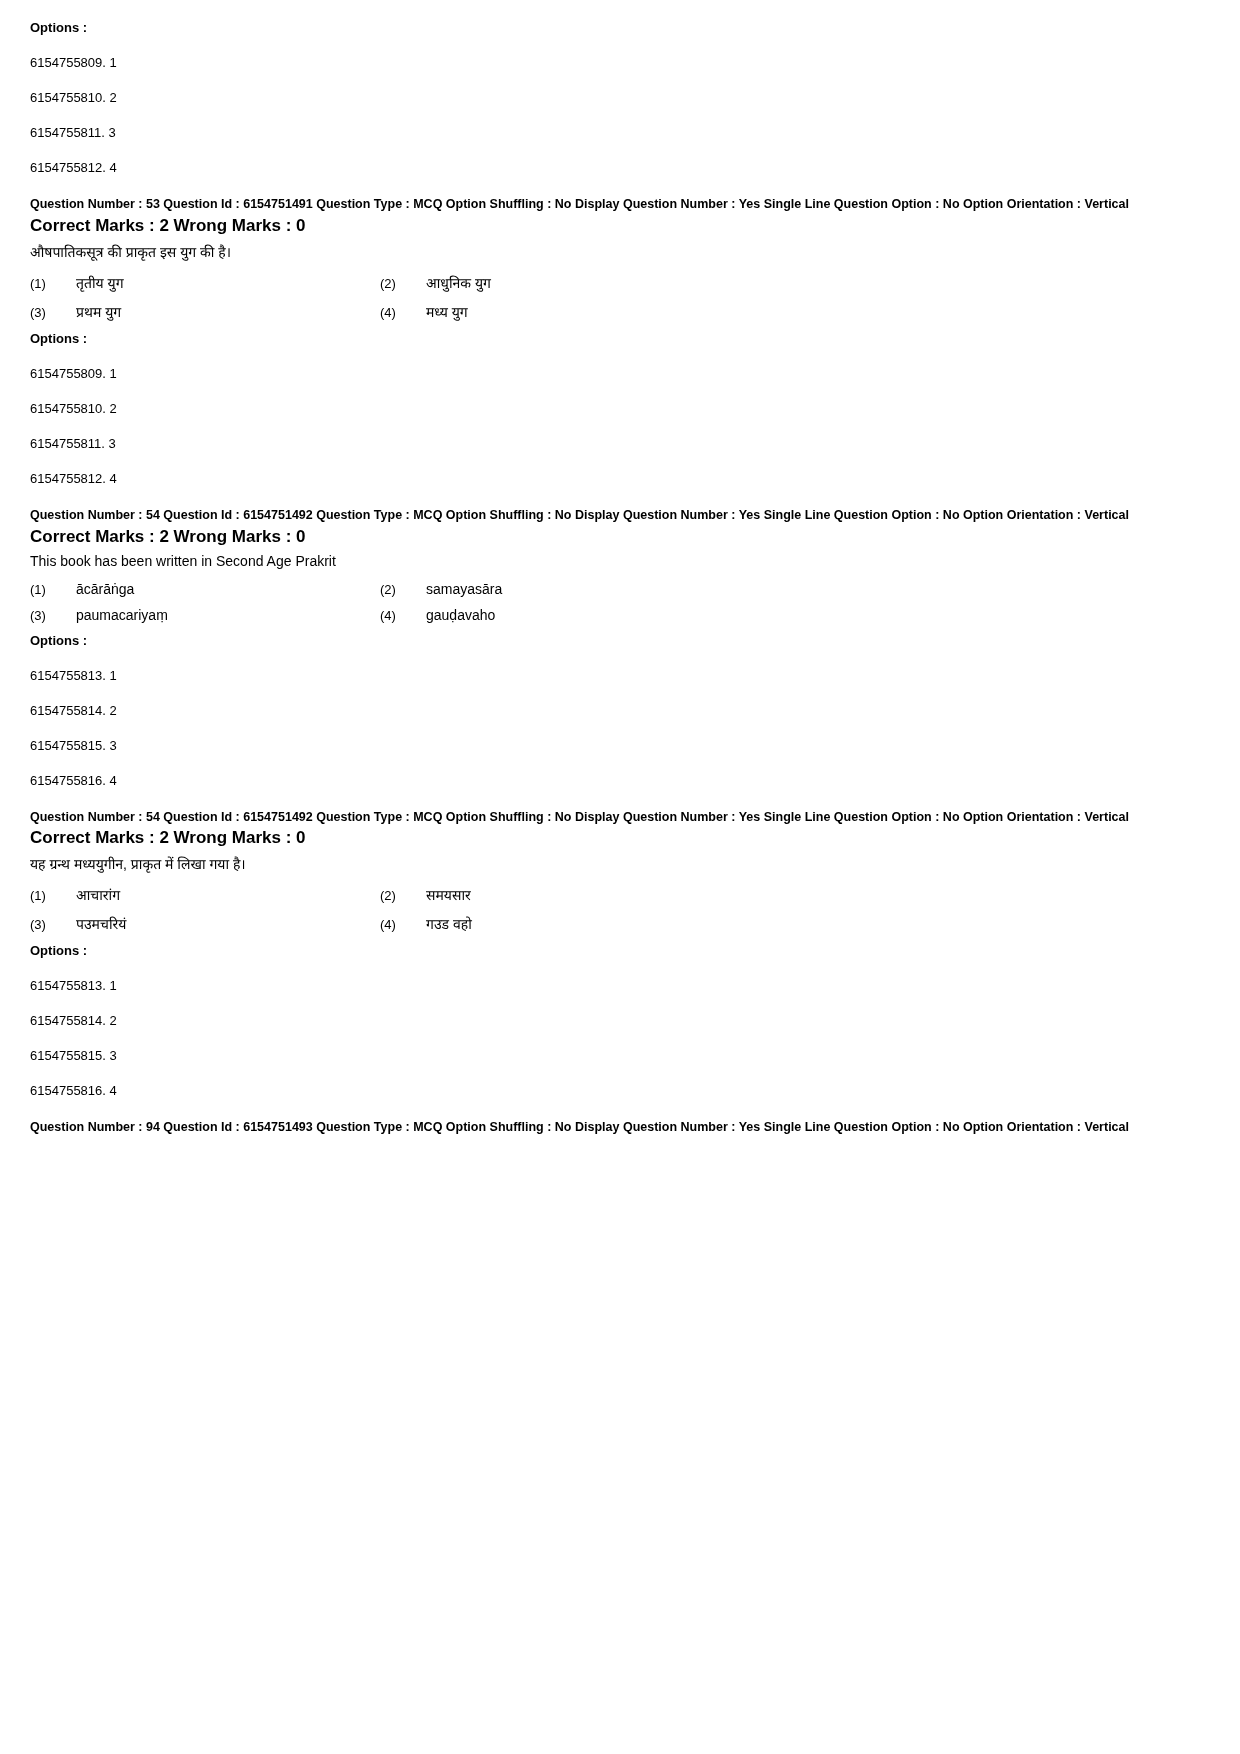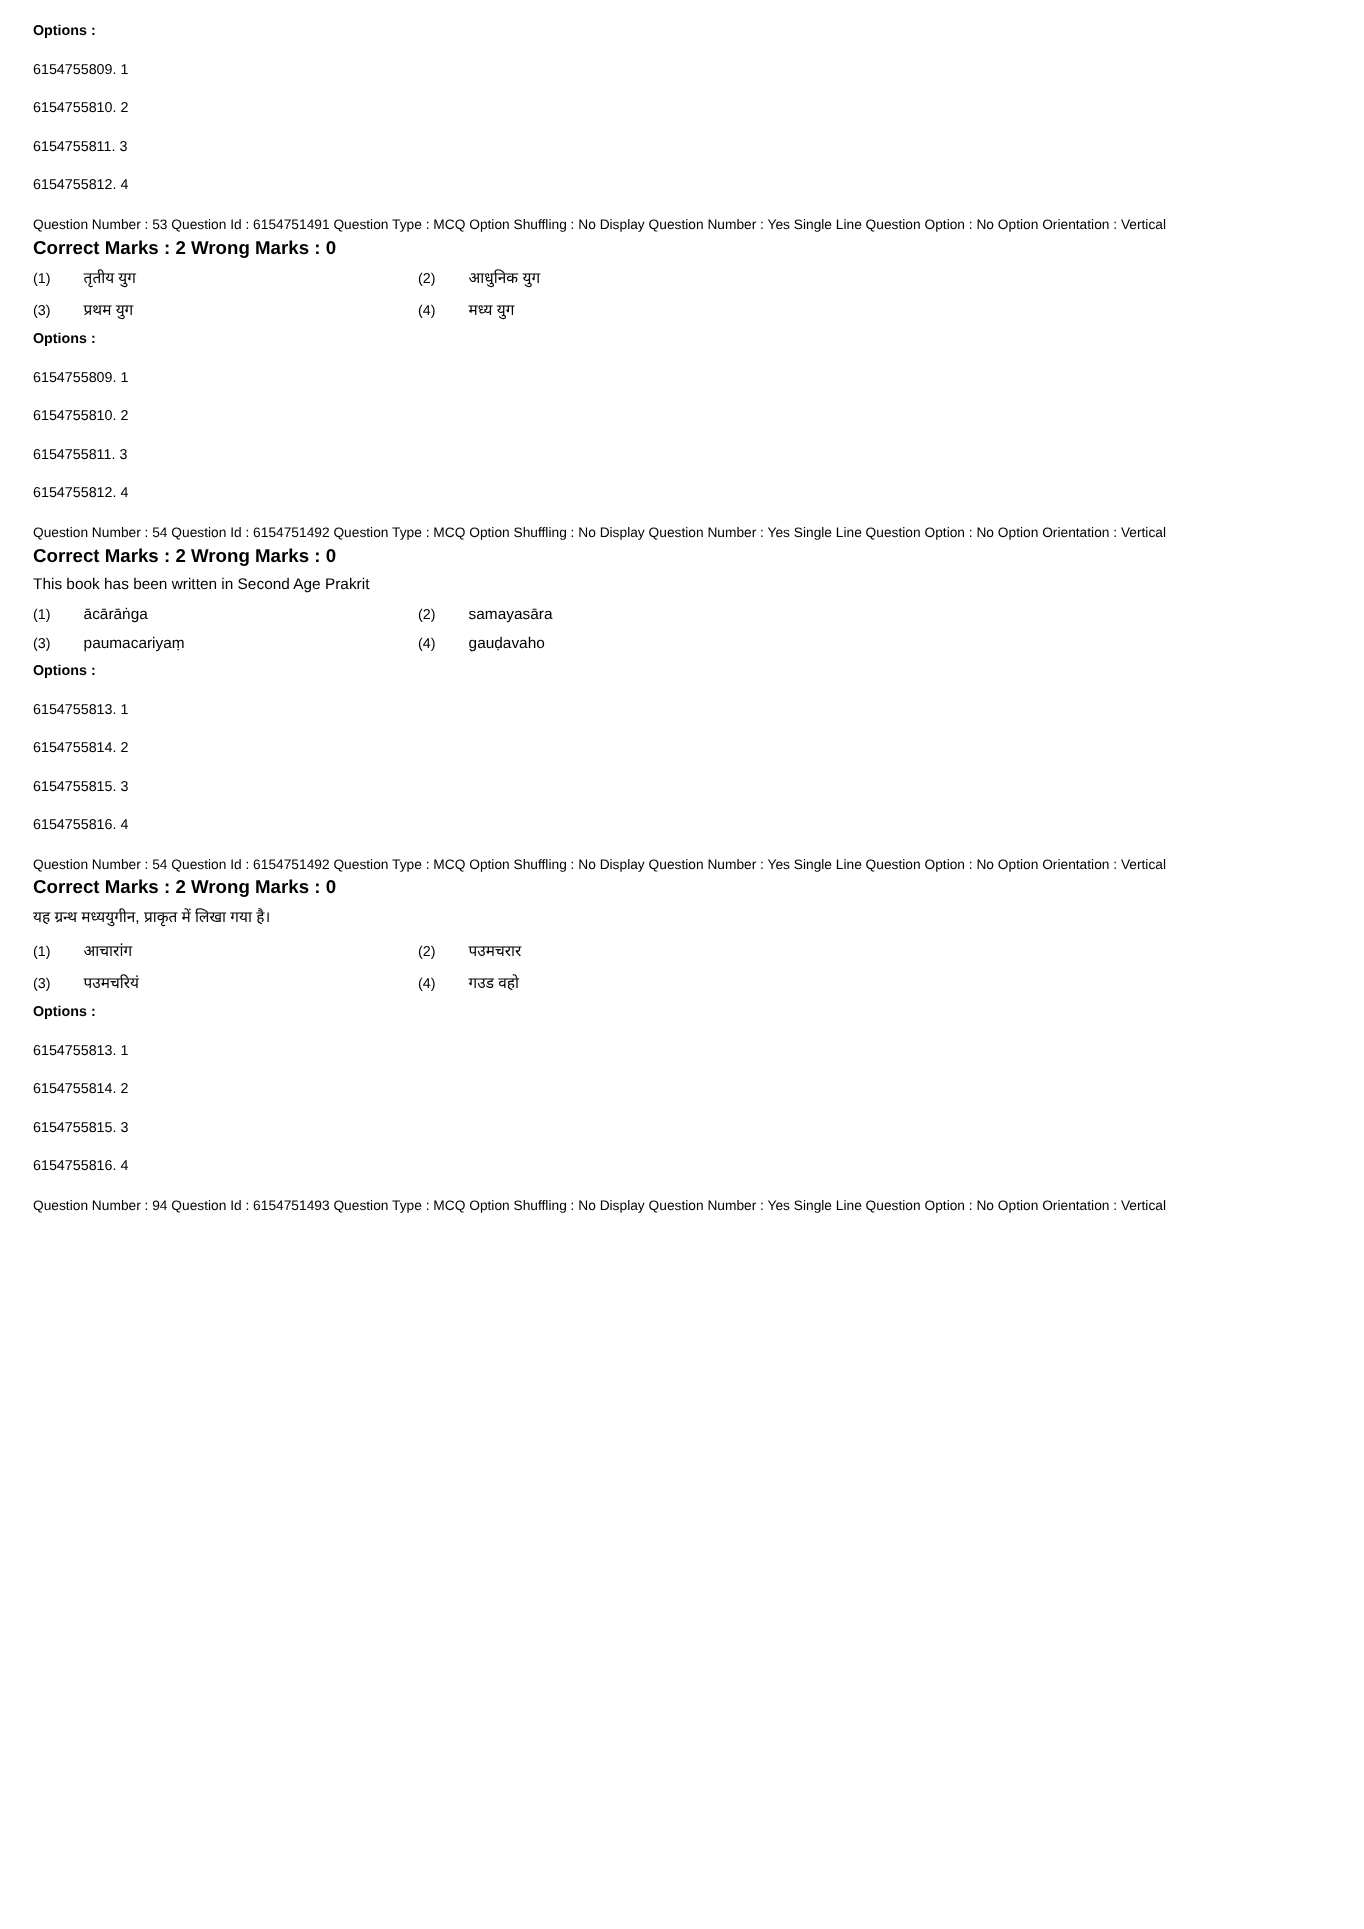--- a/index.html
+++ b/index.html
@@ -14,21 +14,21 @@
     }
     .options-label {
       font-weight: bold;
       margin-bottom: 2px;
     }
     .option-item {
       margin-bottom: 1px;
       margin-top: 20px;
     }
     .question-meta {
-      font-weight: normal;
+      font-weight: bold;
       font-size: 12.5px;
       margin-bottom: 2px;
       line-height: 1.5;
     }
     .correct-marks {
       font-weight: bold;
       font-size: 17px;
       margin-bottom: 6px;
     }
     .question-text {
@@ -65,20 +65,21 @@
   <div class="options-label">Options :</div>
   <div class="option-item">6154755809.  1</div>
   <div class="option-item">6154755810.  2</div>
   <div class="option-item">6154755811.  3</div>
   <div class="option-item">6154755812.  4</div>
 </div>
 
 <div class="section-block">
   <div class="question-meta">Question Number : 53  Question Id : 6154751491  Question Type : MCQ  Option Shuffling : No  Display Question Number : Yes  Single Line Question Option : No  Option Orientation : Vertical</div>
   <div class="correct-marks">Correct Marks : 2  Wrong Marks : 0</div>
+  <div class="question-text">औषपातिकसूत्र की प्राकृत इस युग की है।</div>
   <div class="options-grid">
     <div class="option-cell">
       <span class="option-number">(1)</span>
       <span class="option-text">तृतीय युग</span>
     </div>
     <div class="option-cell">
       <span class="option-number">(2)</span>
       <span class="option-text">आधुनिक युग</span>
     </div>
     <div class="option-cell">
@@ -130,21 +131,21 @@
   <div class="question-meta">Question Number : 54  Question Id : 6154751492  Question Type : MCQ  Option Shuffling : No  Display Question Number : Yes  Single Line Question Option : No  Option Orientation : Vertical</div>
   <div class="correct-marks">Correct Marks : 2  Wrong Marks : 0</div>
   <div class="question-text">यह ग्रन्थ मध्ययुगीन, प्राकृत में लिखा गया है।</div>
   <div class="options-grid">
     <div class="option-cell">
       <span class="option-number">(1)</span>
       <span class="option-text">आचारांग</span>
     </div>
     <div class="option-cell">
       <span class="option-number">(2)</span>
-      <span class="option-text">पउमचरार</span>
+      <span class="option-text">समयसार</span>
     </div>
     <div class="option-cell">
       <span class="option-number">(3)</span>
       <span class="option-text">पउमचरियं</span>
     </div>
     <div class="option-cell">
       <span class="option-number">(4)</span>
       <span class="option-text">गउड वहो</span>
     </div>
   </div>

